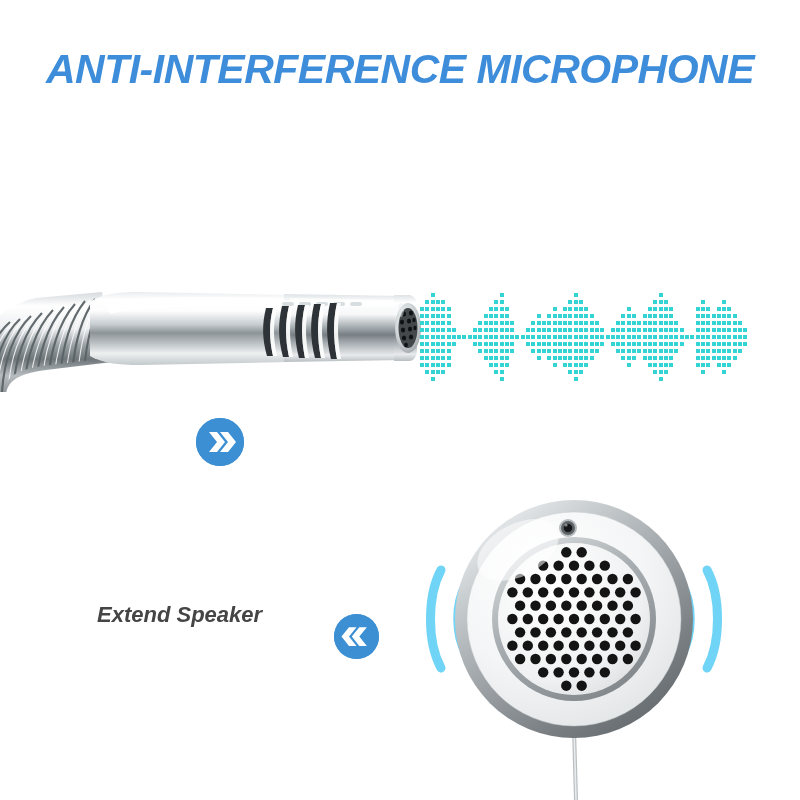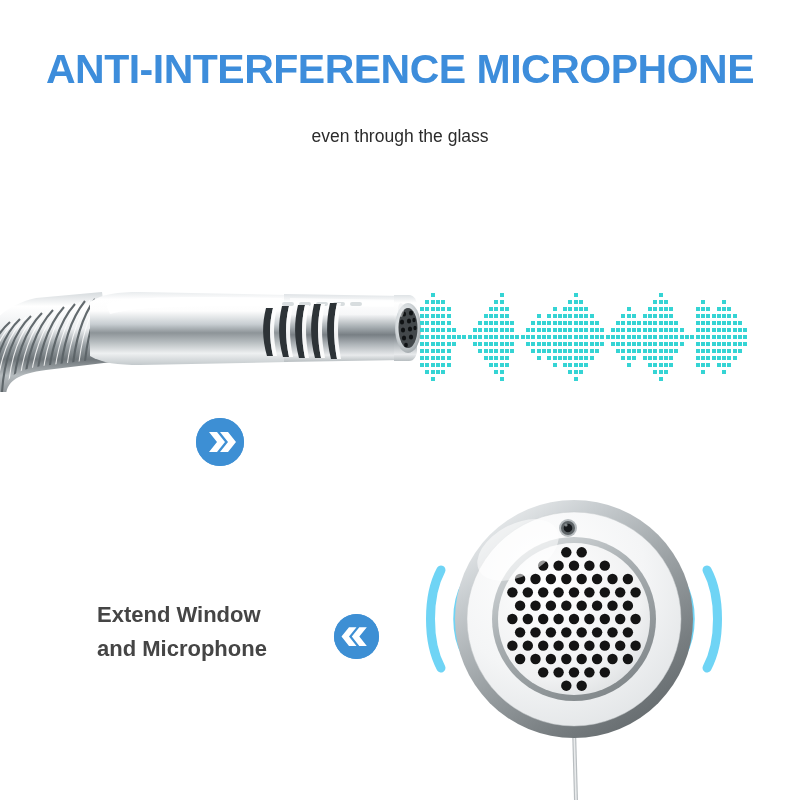--- a/index.html
+++ b/index.html
@@ -8,20 +8,21 @@
     padding: 0;
     background: #ffffff;
   }
   #stage {
     position: relative;
     width: 780px;
     height: 800px;
     background: #ffffff;
     overflow: hidden;
     font-family: "Liberation Sans", sans-serif;
+    font-style: italic;
   }
 
   
   #title {
     position: absolute;
     top: 46px;
     left: 0;
     width: 800px;
     text-align: center;
     font-size: 41px;
@@ -106,21 +107,20 @@
   }
 </style>
 </head>
 <body>
 
 <div id="stage">
 
   <div id="title">ANTI-INTERFERENCE MICROPHONE</div>
 
   <div id="subtitle">
-    <div>even through the glass</div>
   </div>
 
   <div id="mic">
     <svg width="440" height="130" viewBox="0 0 440 130">
       <defs>
         <linearGradient id="chrome" x1="0" y1="0" x2="0" y2="1">
           <stop offset="0" stop-color="#e9ecee"></stop>
           <stop offset="0.10" stop-color="#ffffff"></stop>
           <stop offset="0.26" stop-color="#fdfdfd"></stop>
           <stop offset="0.44" stop-color="#c8ced2"></stop>
@@ -817,22 +817,21 @@
   <div id="row2-badge" class="chev-badge">
     <svg width="45" height="45" viewBox="0 0 48 48">
       <circle cx="24" cy="24" r="24" fill="#3d8fd4"></circle>
       <g fill="#ffffff">
         <path d="M 35 14 L 27 14 L 19 24 L 27 34 L 35 34 L 27 24 Z"></path>
         <path d="M 24 14 L 16 14 L 8 24 L 16 34 L 24 34 L 16 24 Z"></path>
       </g>
     </svg>
   </div>
   <div id="row2-label" class="feat-label">
-    <div>Extend Window</div>
-    <div>and Microphone</div>
+    <div>Extend Speaker</div>
   </div>
 
   <div id="speaker">
     <svg width="300" height="308" viewBox="0 0 300 308">
       <defs>
         <linearGradient id="rimg" x1="0.15" y1="0" x2="0.85" y2="1">
           <stop offset="0" stop-color="#f2f4f5"></stop>
           <stop offset="0.22" stop-color="#c9ced1"></stop>
           <stop offset="0.52" stop-color="#9aa0a3"></stop>
           <stop offset="0.78" stop-color="#777d80"></stop>

